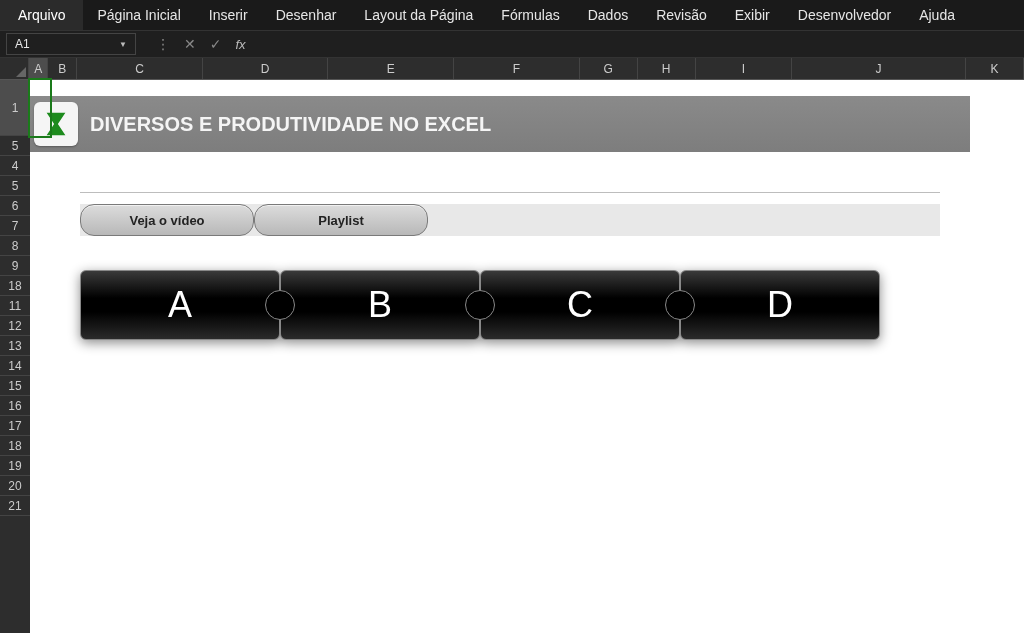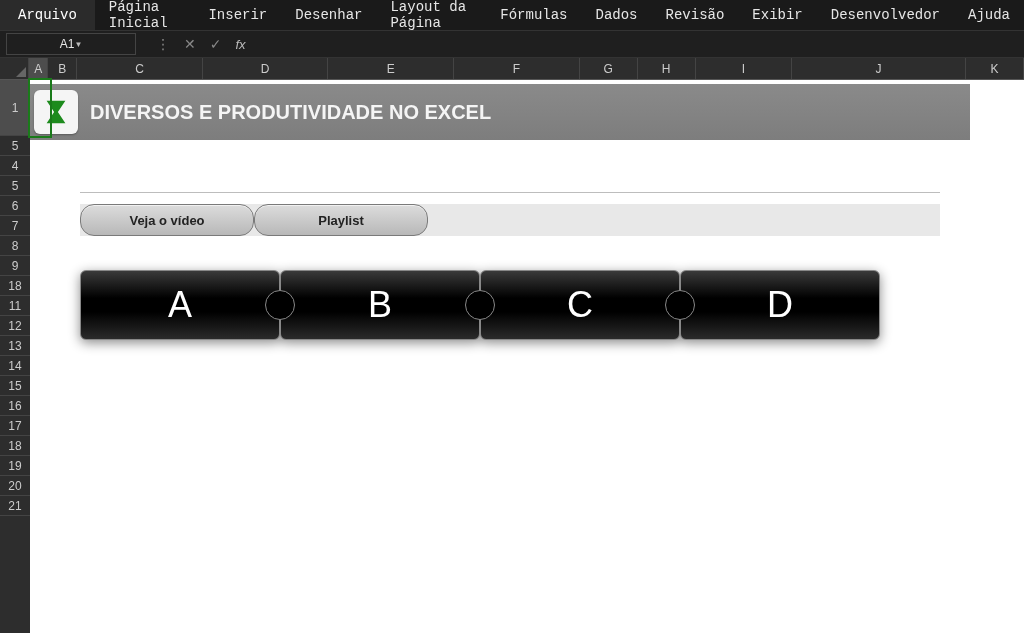--- a/index.html
+++ b/index.html
@@ -11,21 +11,20 @@
     overflow: hidden;
     user-select: none;
   }
 
   
   .ribbon {
     display: flex;
     align-items: center;
     background: #1a1a1a;
     height: 30px;
-    font-family: Liberation Mono, monospace;
   }
   .ribbon-tab {
     color: #e6e6e6;
     font-size: 14px;
     padding: 0 14px;
     height: 30px;
     display: flex;
     align-items: center;
     cursor: pointer;
   }
@@ -48,21 +47,21 @@
   .namebox {
     width: 130px;
     height: 22px;
     margin-left: 6px;
     background: #1f1f1f;
     color: #e6e6e6;
     font-size: 12px;
     padding: 0 8px;
     display: flex;
     align-items: center;
-    justify-content: center;
+    justify-content: space-between;
     border: 1px solid #444;
   }
   .namebox .caret {
     font-size: 8px;
     color: #bbb;
   }
   .fbar-icons {
     display: flex;
     align-items: center;
     gap: 14px;
@@ -136,21 +135,21 @@
   .sheet {
     flex: 1;
     position: relative;
     background: #fff;
   }
 
   
   .banner {
     position: absolute;
     left: 0;
-    top: 4px;
+    top: 16px;
     height: 56px;
     width: 940px;
     background: linear-gradient(#8a8a8a, #7d7d7d);
     display: flex;
     align-items: center;
     padding-left: 60px;
     color: #f5f5f5;
     font-weight: 700;
     font-size: 20px;
   }

